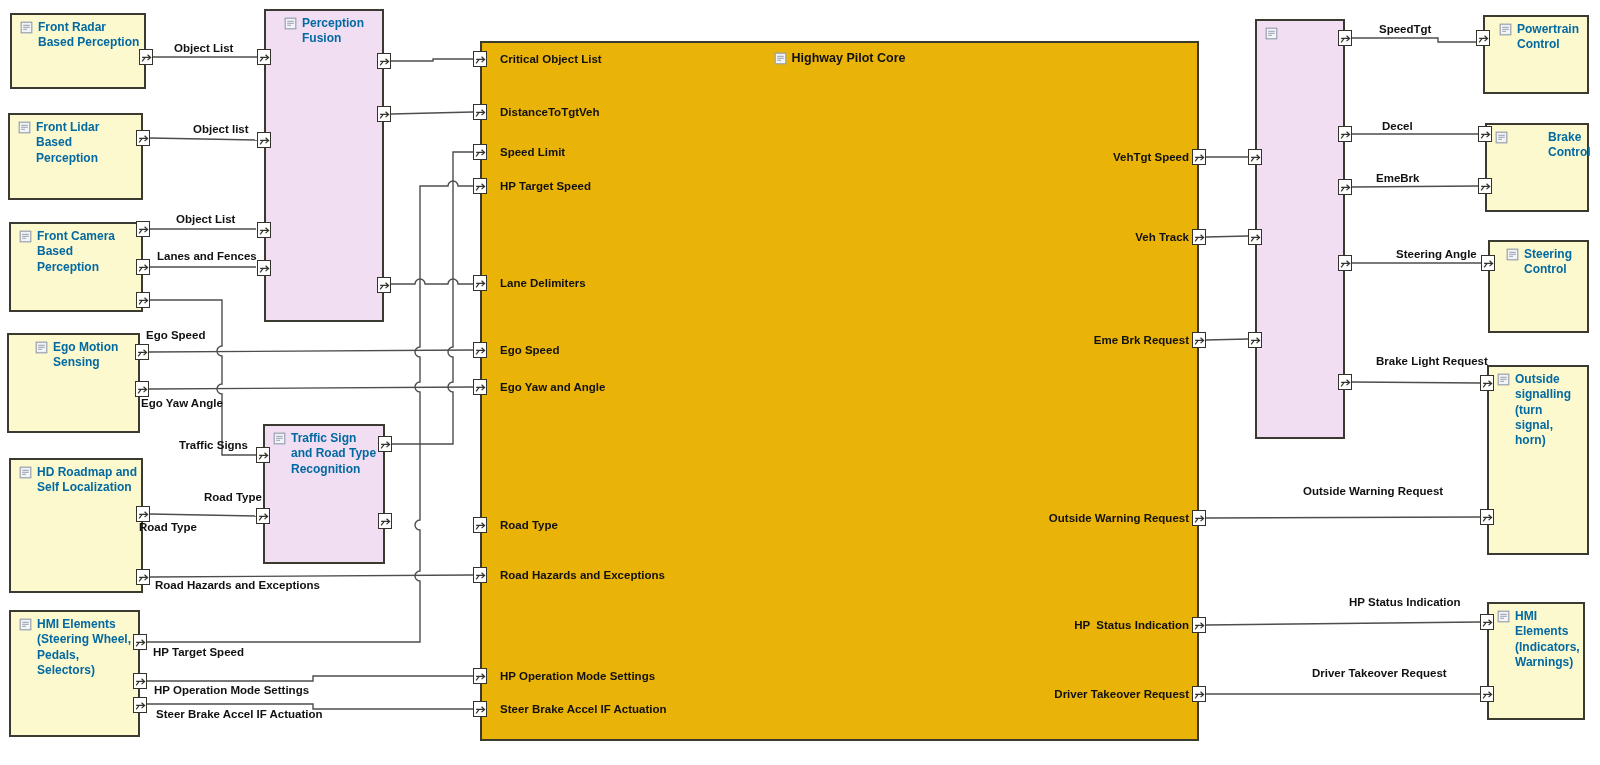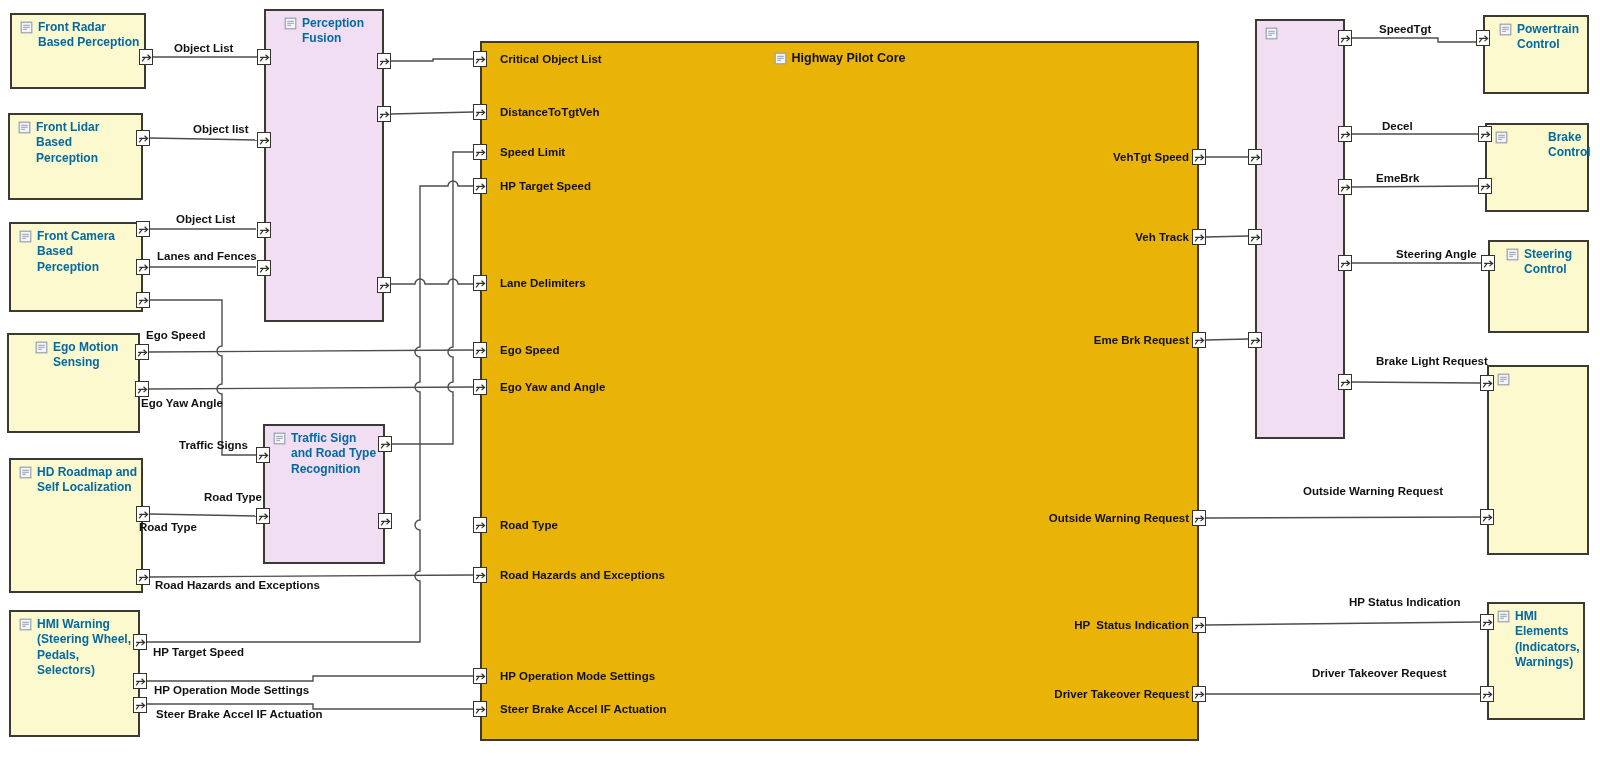--- a/index.html
+++ b/index.html
@@ -156,21 +156,21 @@
         <svg width="12" height="14" viewBox="0 0 14 16">
     <path d="M2.5,13 L6,8.5 M2.5,8.5 H12 M8.8,5.3 L12.4,8.5 L8.8,11.7" fill="none" stroke="#33332b" stroke-width="1.4"></path>
   </svg>
       </div>
       <div class="block" style="left: 9px; top: 610px; width: 131px; height: 127px; background: rgb(252, 249, 207); border-color: rgb(58, 58, 48);">
         <div class="block-title" style="padding: 5px 4px 0px 8px;">
           <svg class="ticon" width="13" height="13" viewBox="0 0 13 13">
   <rect x="1.2" y="1.2" width="10.6" height="10.6" fill="#f3f4f8" stroke="#98a0ae" stroke-width="1.2"></rect>
   <path d="M3.2 4.3 H9.8 M3.2 6.3 H9.8 M3.2 8.3 H7" stroke="#98a0ae" stroke-width="1" fill="none"></path>
 </svg>
-          <span>HMI Warning (Steering Wheel, Pedals, Selectors)</span>
+          <span>HMI Elements (Steering Wheel, Pedals, Selectors)</span>
         </div>
       </div>
       <div class="port" style="left: 133px; top: 634px;">
         <svg width="12" height="14" viewBox="0 0 14 16">
     <path d="M2.5,13 L6,8.5 M2.5,8.5 H12 M8.8,5.3 L12.4,8.5 L8.8,11.7" fill="none" stroke="#33332b" stroke-width="1.4"></path>
   </svg>
       </div>
       <div class="port" style="left: 133px; top: 673px;">
         <svg width="12" height="14" viewBox="0 0 14 16">
     <path d="M2.5,13 L6,8.5 M2.5,8.5 H12 M8.8,5.3 L12.4,8.5 L8.8,11.7" fill="none" stroke="#33332b" stroke-width="1.4"></path>
@@ -348,20 +348,21 @@
         <svg width="12" height="14" viewBox="0 0 14 16">
     <path d="M2.5,13 L6,8.5 M2.5,8.5 H12 M8.8,5.3 L12.4,8.5 L8.8,11.7" fill="none" stroke="#33332b" stroke-width="1.4"></path>
   </svg>
       </div>
       <div class="block" style="left: 1487px; top: 365px; width: 102px; height: 190px; background: rgb(252, 249, 207); border-color: rgb(58, 58, 48);">
         <div class="block-title" style="padding: 5px 4px 0px 8px;">
           <svg class="ticon" width="13" height="13" viewBox="0 0 13 13">
   <rect x="1.2" y="1.2" width="10.6" height="10.6" fill="#f3f4f8" stroke="#98a0ae" stroke-width="1.2"></rect>
   <path d="M3.2 4.3 H9.8 M3.2 6.3 H9.8 M3.2 8.3 H7" stroke="#98a0ae" stroke-width="1" fill="none"></path>
 </svg>
+          <span>Outside signalling (turn signal, horn)</span>
         </div>
       </div>
       <div class="port" style="left: 1480px; top: 375px;">
         <svg width="12" height="14" viewBox="0 0 14 16">
     <path d="M2.5,13 L6,8.5 M2.5,8.5 H12 M8.8,5.3 L12.4,8.5 L8.8,11.7" fill="none" stroke="#33332b" stroke-width="1.4"></path>
   </svg>
       </div>
       <div class="port" style="left: 1480px; top: 509px;">
         <svg width="12" height="14" viewBox="0 0 14 16">
     <path d="M2.5,13 L6,8.5 M2.5,8.5 H12 M8.8,5.3 L12.4,8.5 L8.8,11.7" fill="none" stroke="#33332b" stroke-width="1.4"></path>

